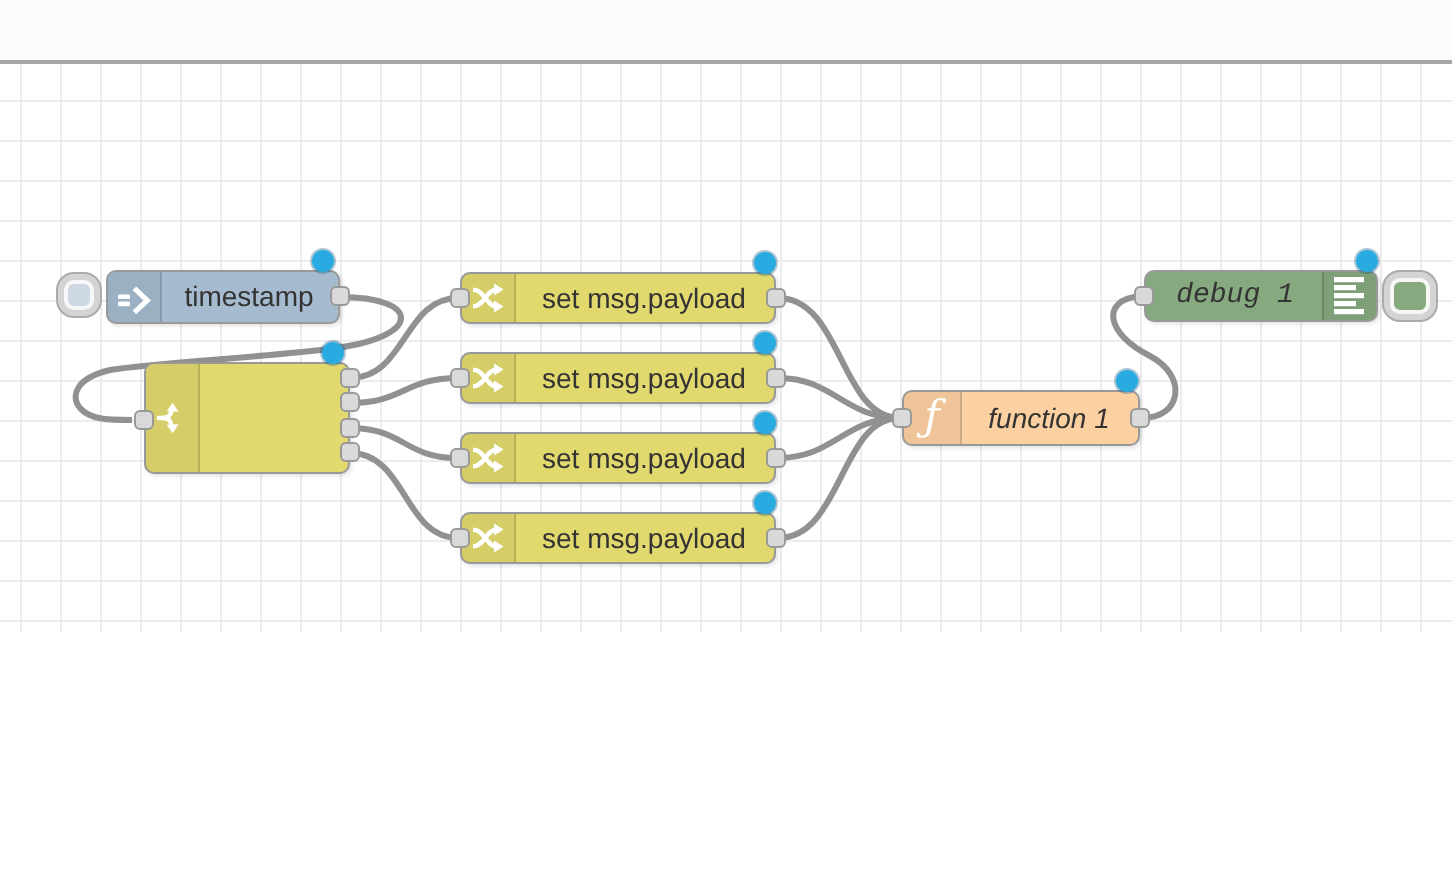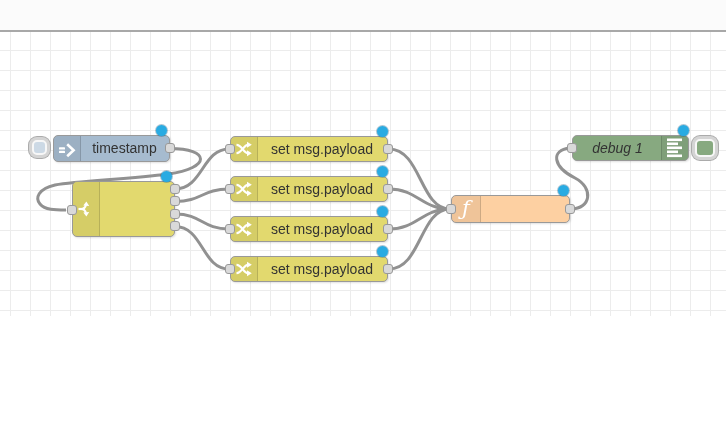--- a/index.html
+++ b/index.html
@@ -25,21 +25,21 @@
   .n-func{background:#fdd0a2;}
   .n-debug{background:#87a980;}
   .icon-area{position:absolute;top:0;bottom:0;left:0;width:26px;
     background:rgba(0,0,0,0.055);border-right:1px solid rgba(0,0,0,0.14);
     border-radius:4px 0 0 4px;display:flex;align-items:center;justify-content:center;}
   .icon-area.right{left:auto;right:0;border-right:none;
     border-left:1px solid rgba(0,0,0,0.14);border-radius:0 4px 4px 0;}
   .icon-area.wide{width:28px;}
   .label{display:block;margin-left:26px;text-align:center;
     font-size:14px;color:#333;white-space:nowrap;}
-  .label.no-icon-left{margin-left:0;margin-right:26px;}
+  .label.no-icon-left{margin-left:0;margin-right:26px;font-family:Liberation Mono, monospace;}
   .italic{font-style:italic;}
   .fx{font-family:"DejaVu Serif",serif;font-style:italic;font-size:21px;
     color:#fff;line-height:1;padding-bottom:2px;}
   
   .port{position:absolute;width:10px;height:10px;background:#d9d9d9;
     border:1px solid #999;border-radius:3px;box-sizing:border-box;z-index:3;}
   .dot{position:absolute;width:11px;height:11px;border-radius:50%;
     background:#29abe2;box-shadow:0 0 0 1px rgba(20,90,130,0.35);z-index:4;}
   .btn{position:absolute;background:#d4d4d4;border-radius:8px;
     box-shadow:0 0 0 1px #ababab;z-index:2;}
@@ -139,20 +139,21 @@
           <path d="M12 10.2 L16.8 13.2 L12 16.2 z" fill="#fff"></path>
         </svg>
       </div>
       <span class="label" style="line-height:24px">set msg.payload</span>
     </div>
 
     <div class="node n-func" style="left:451px;top:195px;width:119px;height:28px">
       <div class="icon-area wide">
         <span class="fx">ƒ</span>
       </div>
+      <span class="label italic" style="line-height:26px;margin-left:28px">function 1</span>
     </div>
 
     <div class="node n-debug" style="left:572px;top:135px;width:117px;height:26px">
       <div class="icon-area right">
         <svg width="16" height="20" viewBox="0 0 16 20">
           <rect x="0" y="0.5" width="15" height="2.6" fill="#fff"></rect>
           <rect x="0" y="4.5" width="11" height="2.6" fill="#fff"></rect>
           <rect x="0" y="8.5" width="15" height="2.6" fill="#fff"></rect>
           <rect x="0" y="12.5" width="11" height="2.6" fill="#fff"></rect>
           <rect x="0" y="16.5" width="15" height="2.6" fill="#fff"></rect>

